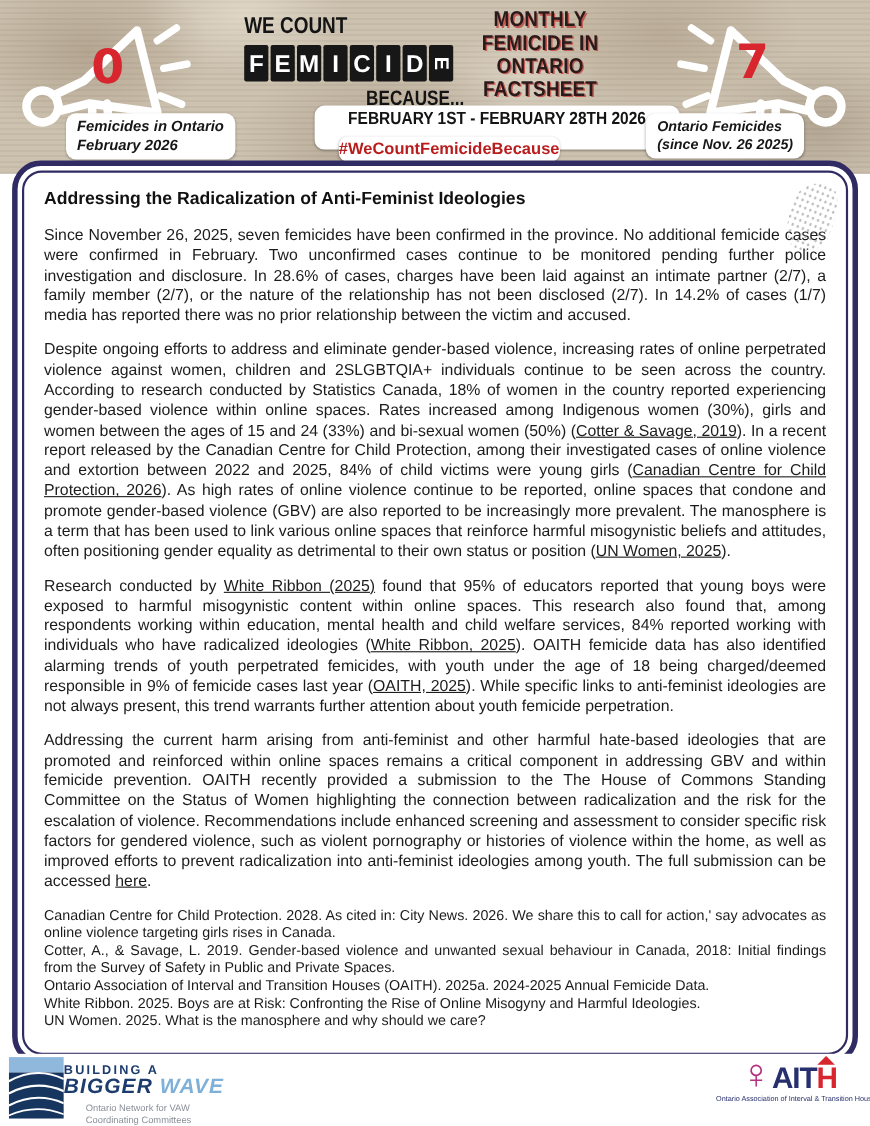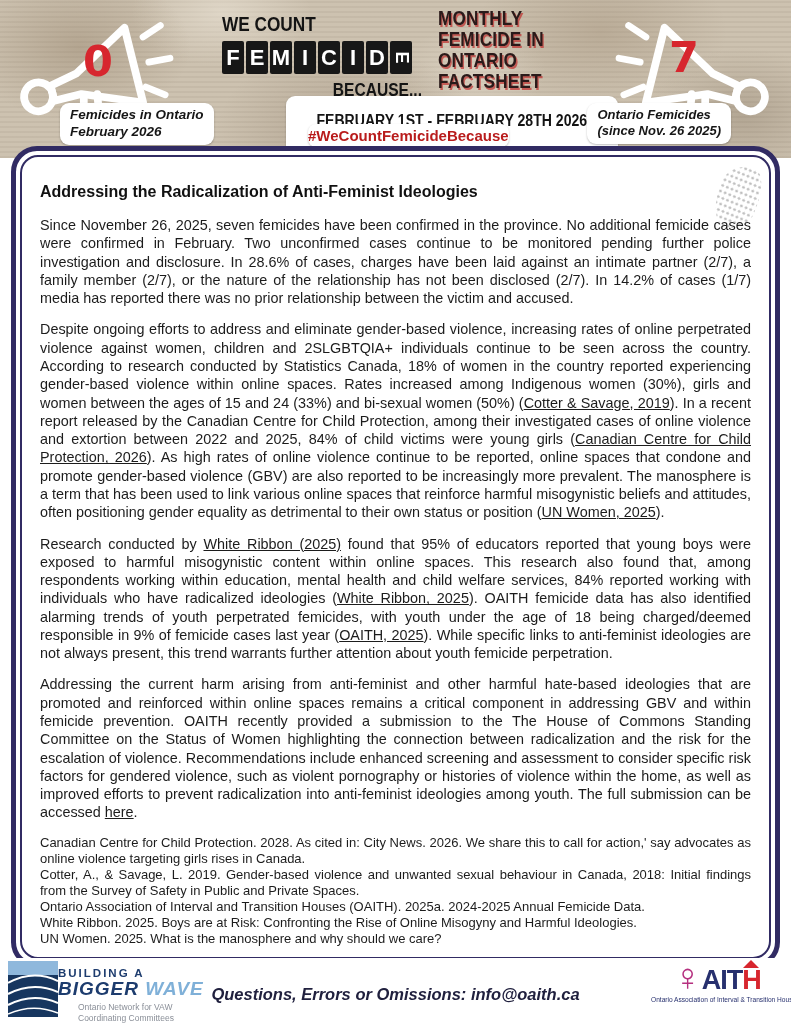--- a/index.html
+++ b/index.html
@@ -33,38 +33,38 @@
   .logo-block{position:absolute;left:222px;top:12px;width:200px;}
   .logo-top{font-size:21px;font-weight:800;color:#141414;transform:scaleX(.82);transform-origin:left;}
   .tiles{display:flex;gap:2px;margin-top:5px;}
   .tile{width:22px;height:33px;background:#171717;color:#fff;border-radius:2px;
         display:flex;align-items:center;justify-content:center;
         font-weight:bold;font-size:22px;}
   .tile.rot span{display:inline-block;transform:rotate(90deg);font-size:18px;}
   .logo-because{margin-top:5px;text-align:right;font-size:19px;font-weight:800;color:#141414;
                 transform:scaleX(.82);transform-origin:right;}
 
-  .fact-title{position:absolute;left:438px;top:8px;}
+  .fact-title{position:absolute;left:438px;top:8px;text-align:center;}
   .fact-title span{display:block;font-size:19.5px;line-height:21px;font-weight:800;
       color:#2a1a1a;letter-spacing:.2px;transform:scaleX(.88);transform-origin:left;
       text-shadow:1.5px 1.5px 0 rgba(190,35,35,.65);white-space:nowrap;}
 
   .date-pill{position:absolute;left:286px;top:96px;background:#fff;border-radius:9px;
-             height:40px;line-height:25px;padding:12px 12px;font-weight:800;font-size:16px;
+             height:40px;line-height:25px;padding:0 12px;font-weight:800;font-size:16px;
              color:#141414;white-space:nowrap;box-shadow:0 1px 2px rgba(0,0,0,.25);}
   .date-pill span{display:inline-block;transform:scaleX(.88);transform-origin:center;}
   .hashtag-pill{position:absolute;left:308px;top:124px;background:#fff;border-radius:8px;
              padding:3px 0;font-weight:700;font-size:15px;color:#b91c1c;white-space:nowrap;
              box-shadow:0 1px 2px rgba(0,0,0,.25);}
 
   
   .article-box{position:absolute;left:11px;right:11px;top:146px;height:812px;background:#fff;
                border:5px solid #312b63;border-radius:26px;}
   .article-inner{position:absolute;inset:4px;border:2px solid #312b63;border-radius:18px;
-                 padding:24px 18px 8px;overflow:hidden;}
+                 padding:13px 18px 8px;overflow:hidden;}
   .speckle{position:absolute;top:8px;right:10px;width:42px;height:64px;opacity:.55;
            background-image:radial-gradient(rgba(125,125,125,.9) 1px, transparent 1.4px);
            background-size:5px 6px;border-radius:62% 38% 55% 45%/40% 60% 35% 65%;
            transform:rotate(22deg);}
   .article-heading{font-size:16px;font-weight:bold;color:#111;margin:2px 0 15px;}
   .article-body p{margin:0 0 13px;font-size:14.4px;line-height:1.27;text-align:justify;color:#1c1c1c;}
   .link{color:inherit;text-decoration:underline;cursor:pointer;}
   .works-cited-heading{font-size:13.5px;text-decoration:underline;margin:2px 0 14px;color:#1c1c1c;}
   .works-cited-entry{font-size:13px;line-height:1.24;text-align:justify;color:#1c1c1c;}
 
@@ -215,21 +215,20 @@
       <span class="bbw-text">
         <div class="bbw-line1">BUILDING A</div>
         <div class="bbw-line2"><span>BIGGER </span><span class="light">WAVE</span></div>
         <div class="bbw-sub">
           <div>Ontario Network for VAW</div>
           <div>Coordinating Committees</div>
         </div>
       </span>
     </div>
 
-    <div class="footer-contact">Questions, Errors or Omissions: info@oaith.ca</div>
 
     <div class="oaith">
       <div class="oaith-mark">
         <span class="oaith-female">♀</span>
           <span class="oaith-ait">AIT</span>
           <span class="oaith-h"><span class="roof"></span><span>H</span></span>
       </div>
       <div class="oaith-sub">Ontario Association of Interval &amp; Transition Houses</div>
     </div>
   </div>

